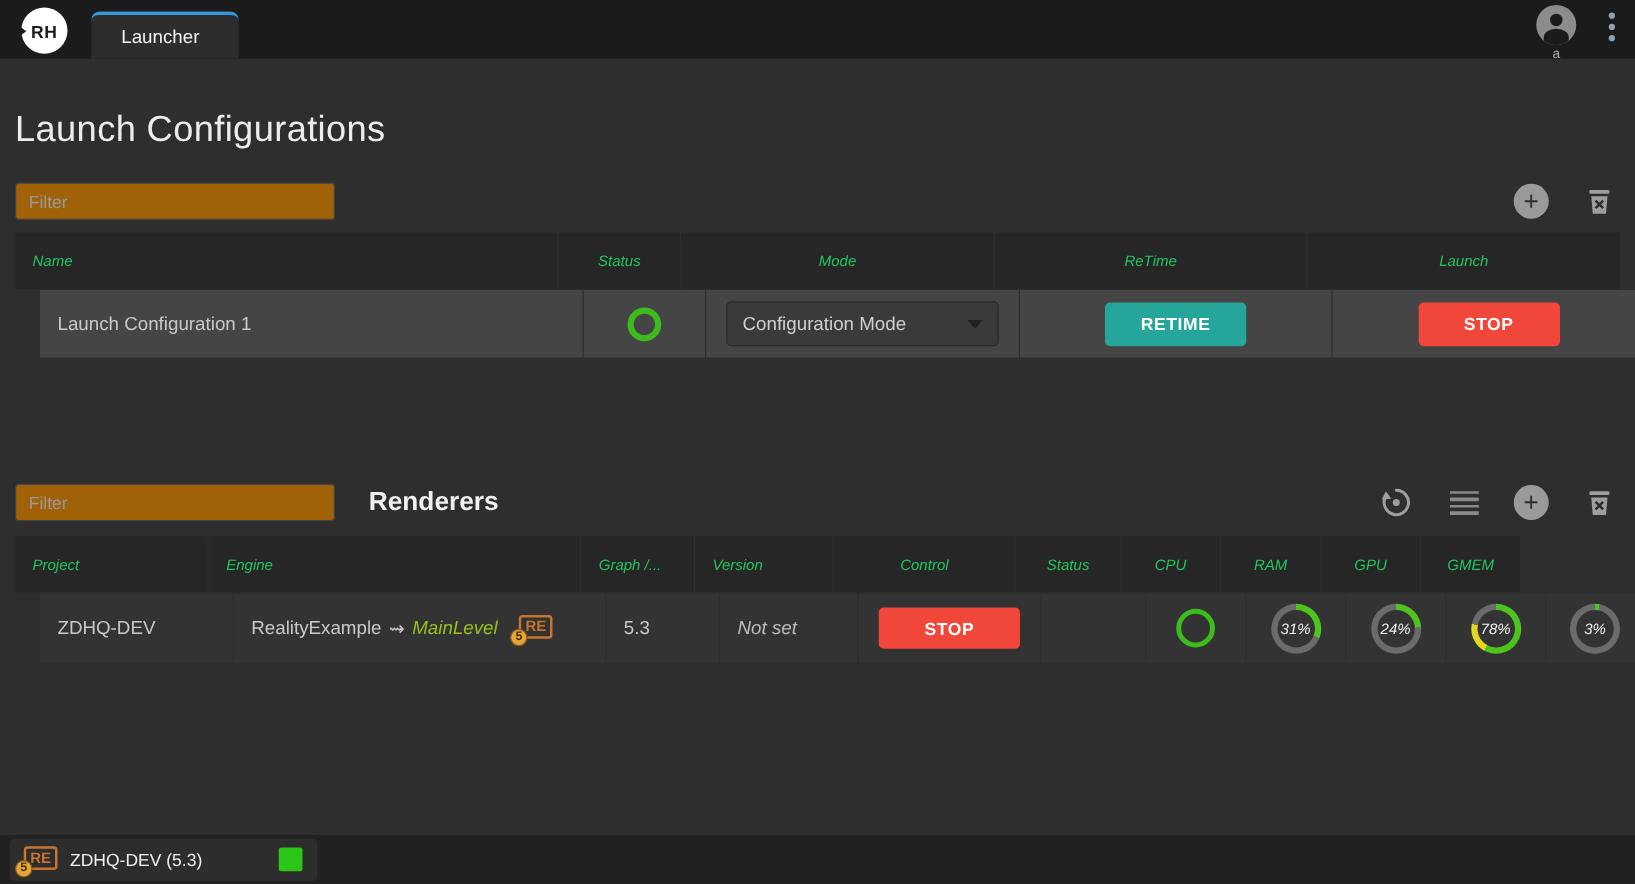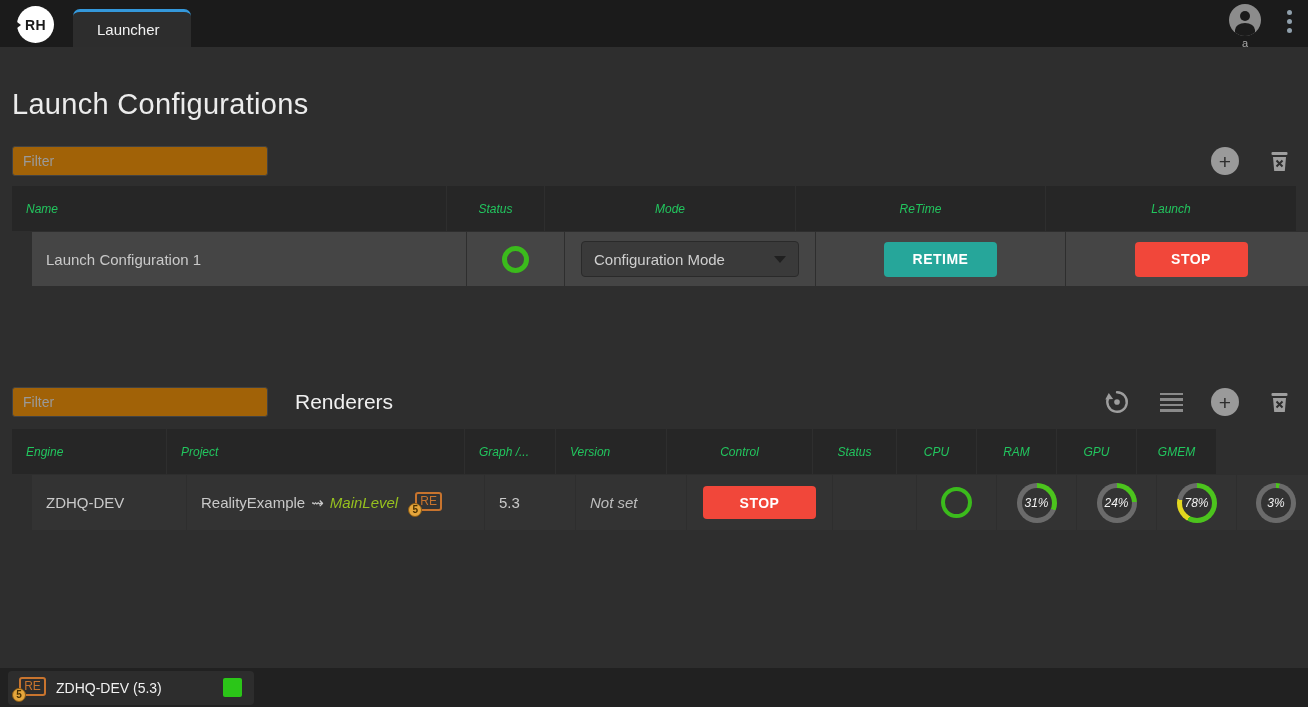--- a/index.html
+++ b/index.html
@@ -69,21 +69,21 @@
     margin-top:25px; height:30px; display:flex; align-items:center; position:relative;
   }
   .toolbar.second{margin-top:99px; height:34px;}
   .filter-input{
     width:256px; height:30px; background:#a16207; border:1px solid #424242;
     border-radius:3px; color:#cfcfcf; font-size:14px; padding:0 10px; outline:none;
     font-family:"Liberation Sans", sans-serif;
   }
   .filter-input::placeholder{color:#9a9a9a;}
   .section-title{
-    margin-left:27px; font-size:21px; color:#f0f0f0; font-weight:400;
+    margin-left:27px; font-size:21px; color:#f0f0f0; font-weight:700;
   }
   .toolbar-icons{
     position:absolute; right:2px; top:50%; transform:translateY(-50%);
     display:flex; align-items:center; gap:26px;
   }
   .icon-btn{
     width:28px; height:28px; display:flex; align-items:center; justify-content:center;
     cursor:pointer;
   }
   .plus-btn{
@@ -147,21 +147,21 @@
     font-size:12px; color:#f0f0f0; z-index:1;font-style:italic;
   }
   
   .proj-level{color:var(--level_green); font-style:italic; margin-left:6px;}
   .proj-arrow{margin-left:6px; color:#c9c9c9;}
   
   .re-badge{position:relative; display:inline-block; margin-left:14px; width:30px; height:22px;}
   .re-box{
     position:absolute; right:0; top:0; width:27px; height:19px;
     border:2px solid var(--badge_orange); border-radius:3px;
-    color:var(--badge_orange); font-weight:normal; font-size:12px;
+    color:var(--badge_orange); font-weight:bold; font-size:12px;
     display:flex; align-items:center; justify-content:center; letter-spacing:0;margin-left:43px;
   }
   .re-coin{
     position:absolute; left:-4px; bottom:-3px; width:14px; height:14px;
     border-radius:50%; background:var(--coin_gold); border:1px solid #8a5a14;
     color:#4a3000; font-size:10px; font-weight:bold;
     display:flex; align-items:center; justify-content:center; z-index:1;
   }
   
   .statusbar{
@@ -268,22 +268,22 @@
         <svg class="gicon" width="19" height="21" viewBox="0 0 19 21">
           <rect x="1.5" y="1" width="16" height="3" rx="1" fill="#9e9e9e"></rect>
           <path d="M3 6 h13 l-1.2 14 h-10.6 Z" fill="#9e9e9e"></path>
           <path d="M6.5 9.5 l6 6 M12.5 9.5 l-6 6" stroke="#2e2e2e" stroke-width="2"></path>
         </svg>
       </div>
     </div>
   </div>
 
   <div class="thead t2">
+    <div class="left">Project</div>
     <div class="left">Engine</div>
-    <div class="left">Project</div>
     <div class="left">Graph /...</div>
     <div class="left">Version</div>
     <div>Control</div>
     <div>Status</div>
     <div>CPU</div>
     <div>RAM</div>
     <div>GPU</div>
     <div>GMEM</div>
   </div>
   <div class="trow r2 t2">

